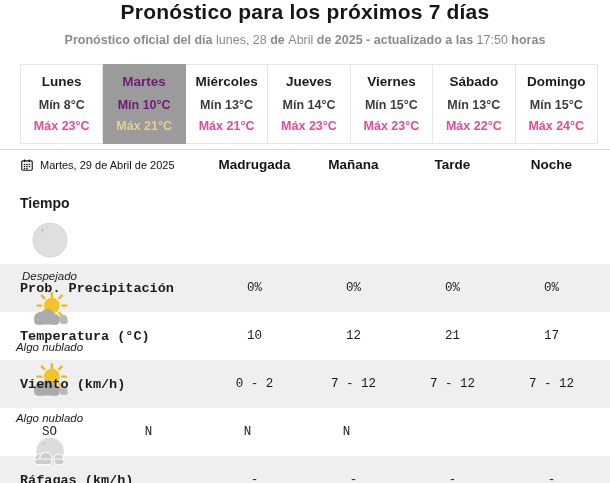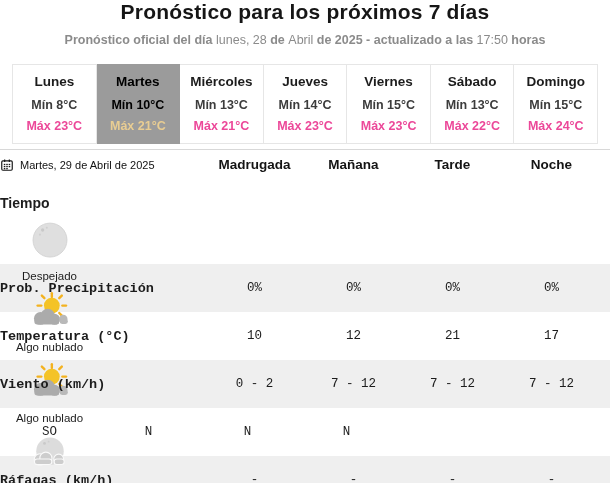--- a/index.html
+++ b/index.html
@@ -33,52 +33,54 @@
   }
   .tab{
     flex:1;
     text-align:center;
     background:#fff;
     border:1px solid #e6e6e6;
     border-left:none;
     padding:9px 0 10px 0;
     cursor:pointer;
   }
-  .tab:first-child{ border-left:1px solid #e6e6e6; }
+  .tab:first-child{ border-left:1px solid #e6e6e6;margin-left:8px; }
   .tab .day{ font-size:13.5px; font-weight:bold; color:#1c1c1c; }
   .tab .min{ margin-top:9px; font-size:12.5px; font-weight:bold; color:#3c3c3c; }
   .tab .max{ margin-top:7px; font-size:12.5px; font-weight:bold; color:#ec4899; }
   .tab.selected{ background:#9b9b9b; border-color:#9b9b9b; }
-  .tab.selected .day, .tab.selected .min{ color:#000000; }
+  .tab.selected .day, .tab.selected .min{ color:#701a75; }
   .tab.selected .max{ color:#e9cd92; }
 
   
   .ftable{
     margin-top:5px;
     border-top:1px solid #d8d8d8;
     width:100%;
   }
   .trow{ display:flex; align-items:center; }
   .label-col{
     width:205px;
+    padding-left:20px;
     display:flex;
     align-items:center;
   }
   .vcol{ width:99px; text-align:center; }
 
   .thead{ height:29px; }
   .thead .date-wrap{ gap:6px; }
   .date-label{ font-size:11px; color:#111; }
   .col-h{ font-weight:bold; font-size:13.5px; color:#141414; }
 
   .tiempo-row{ height:85px; align-items:flex-start;flex-direction:column; }
   .tiempo-row .label-col{ padding-top:16px; font-weight:bold; font-size:14px; }
   .wcell{
     display:flex; flex-direction:column; align-items:center;
     padding-top:8px;
+    font-style:italic;
   }
   .wcell .cap{ font-size:11.5px; color:#1c1c1c; margin-top:3px; }
 
   .data-row{ height:48px; font-size:12.5px;font-family:Liberation Mono, monospace; }
   .data-row .label-col{ font-weight:bold; font-size:13.5px; }
   .data-row.alt{ background:#efefef; }
   .cal-icon{ display:inline-flex; }
 </style>
 </head>
 <body>

